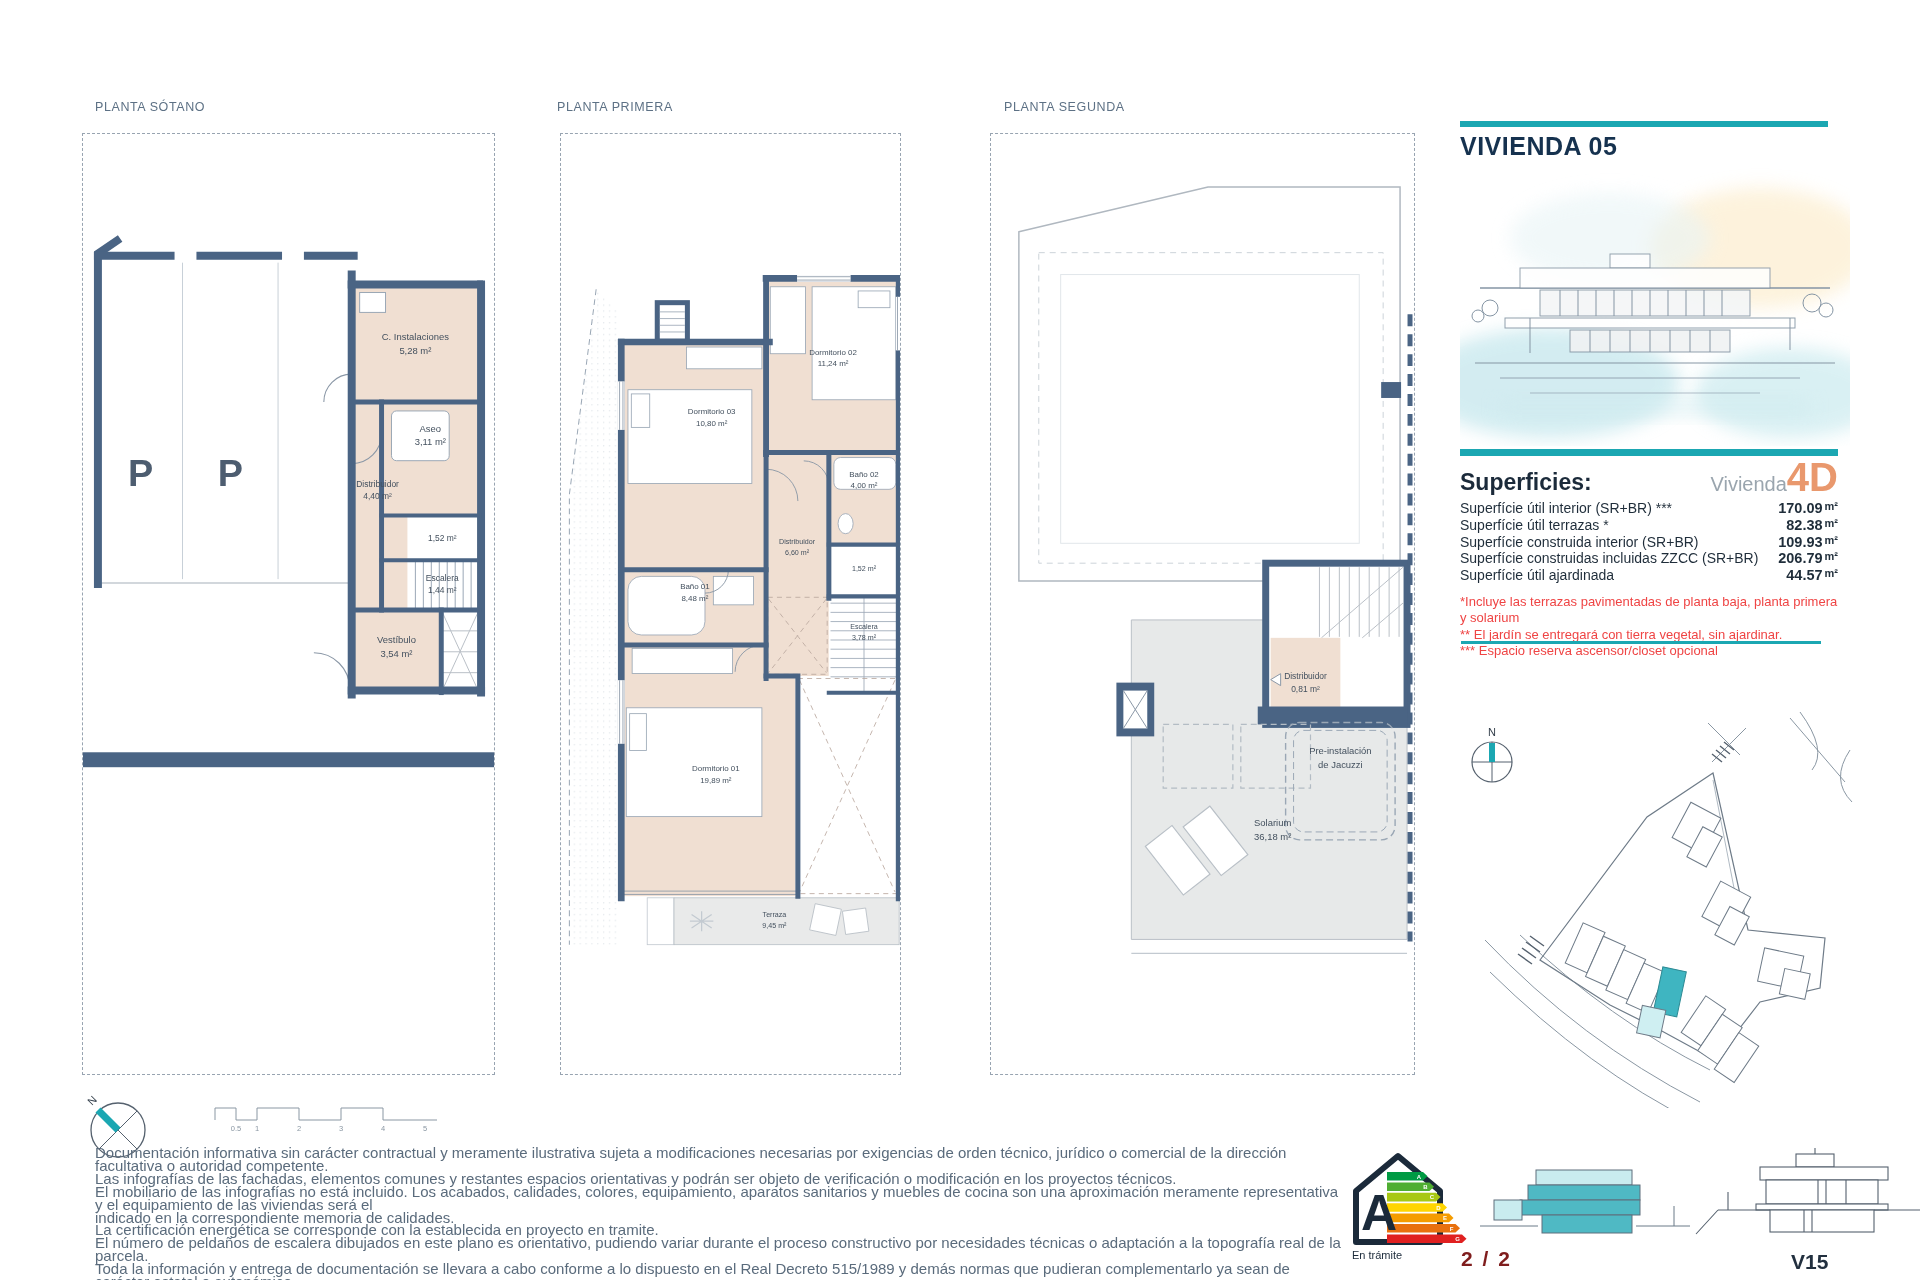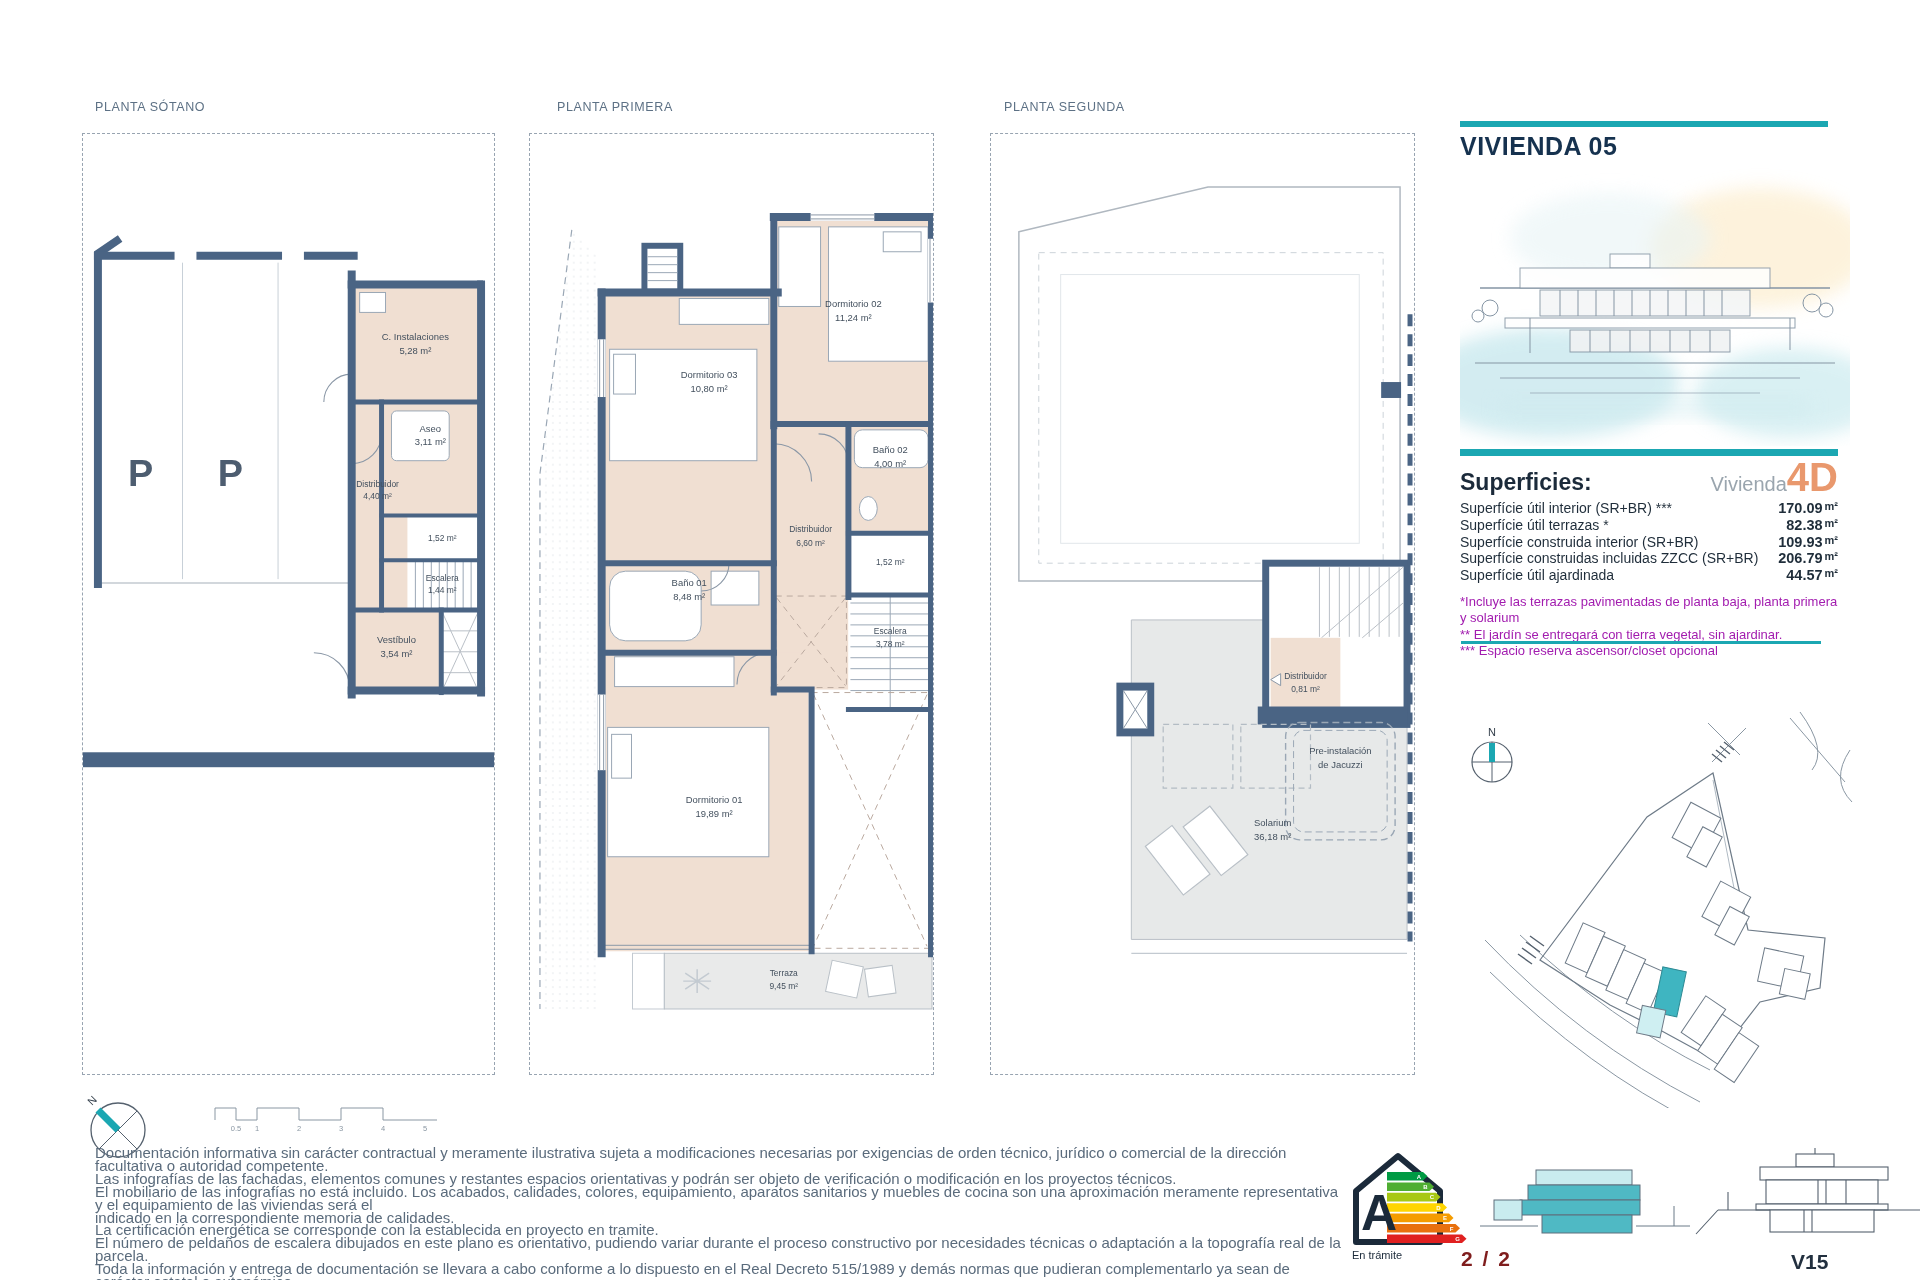--- a/index.html
+++ b/index.html
@@ -13,21 +13,21 @@
   .title{position:absolute;left:1460px;top:132px;width:368px;text-align:left;
          font-size:25px;font-weight:700;color:#16324f;letter-spacing:.5px}
   .sup-block{position:absolute;left:1460px;top:460px;width:378px}
   .sup-head{display:flex;justify-content:space-between;align-items:flex-end;margin-bottom:5px}
   .sup-title{font-size:23px;font-weight:700;color:#1b2a3a}
   .viv-label{font-size:20px;color:#9aa5ae}
   .viv-code{font-size:40px;font-weight:700;color:#e9986d;line-height:.85}
   .sup-row{display:flex;justify-content:space-between;font-size:14px;color:#1f2d3a;line-height:15.8px}
   .sup-row .val{font-weight:600;font-size:14.5px;white-space:nowrap}
   .unit{font-size:11px;position:relative;top:-3px;margin-left:2px}
-  .footnotes{margin-top:9px;font-size:13px;line-height:16.5px;color:#a21caf}
+  .footnotes{margin-top:9px;font-size:13px;line-height:16.5px;color:#ef4444}
   .disc{position:absolute;left:95px;top:1147px;width:1250px;font-size:15px;line-height:12.9px;color:#5a6b7c}
   .page-num{position:absolute;left:1461px;top:1247px;font-size:21px;font-weight:700;color:#7f1d1d;letter-spacing:2px}
   .version{position:absolute;left:1791px;top:1250px;font-size:21px;font-weight:700;color:#22303f}
   .entramite{position:absolute;left:1352px;top:1249px;font-size:11px;color:#1b2a3a}
   
   .rl{font-size:9.5px;fill:#43505e}
   .rl-s{font-size:8.5px;fill:#43505e}
   .p-letter{font-size:38px;fill:#4d5d70;font-weight:600}
   .tick{font-size:7.5px;fill:#8a97a3}
   .nlab{font-size:11px;fill:#333f4b}
@@ -88,21 +88,21 @@
       <text class="rl-s" x="296" y="353" text-anchor="middle">Distribuidor</text>
       <text class="rl-s" x="296" y="366" text-anchor="middle">4,40 m²</text>
       <text class="rl-s" x="361" y="408" text-anchor="middle">1,52 m²</text>
       <text class="rl-s" x="361" y="448" text-anchor="middle">Escalera</text>
       <text class="rl-s" x="361" y="460" text-anchor="middle">1,44 m²</text>
       <text class="rl" x="315" y="510" text-anchor="middle">Vestíbulo</text>
       <text class="rl" x="315" y="524" text-anchor="middle">3,54 m²</text>
     </svg>
   </div>
 
-  <div class="panel" style="left:529px;width:405px">
+  <div class="panel" style="left:560px;width:341px">
     <svg viewBox="0 0 405 942">
       <defs>
         <pattern id="dots" width="7" height="7" patternUnits="userSpaceOnUse">
           <circle cx="2" cy="2" r="0.8" fill="#ccd4db"></circle>
         </pattern>
       </defs>
 
       <polygon points="42,95 68,122 68,878 10,878 10,340" fill="url(#dots)" opacity="0.6"></polygon>
       <path d="M42,95 L10,340 L10,878" stroke="#9aa7b5" stroke-width="1.2" stroke-dasharray="7 5" fill="none"></path>
 

